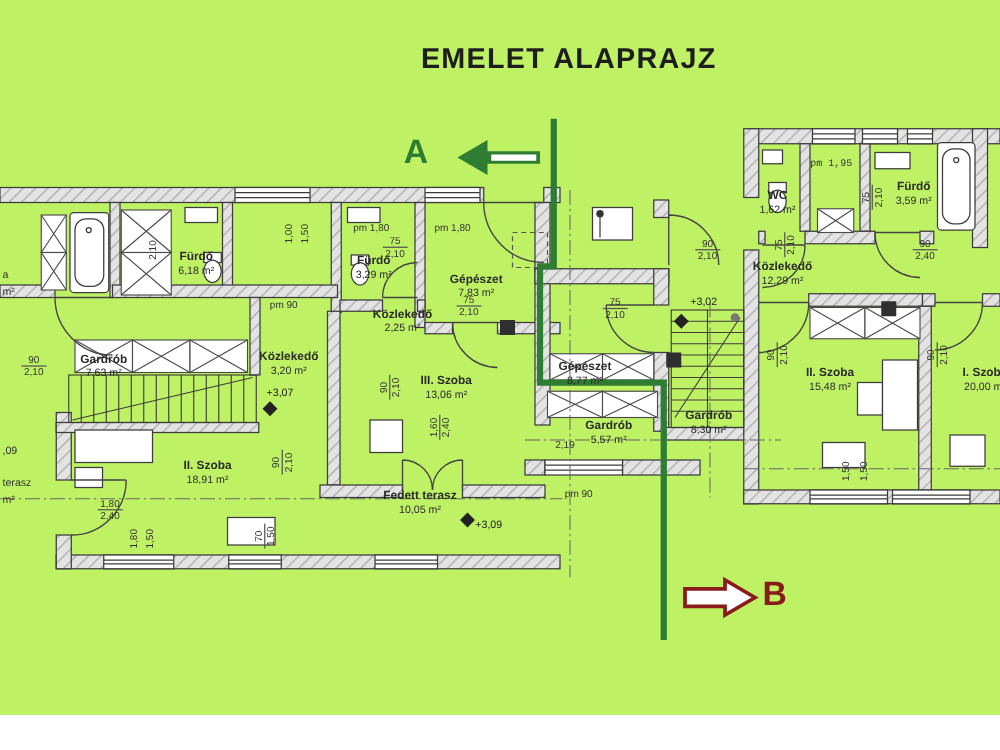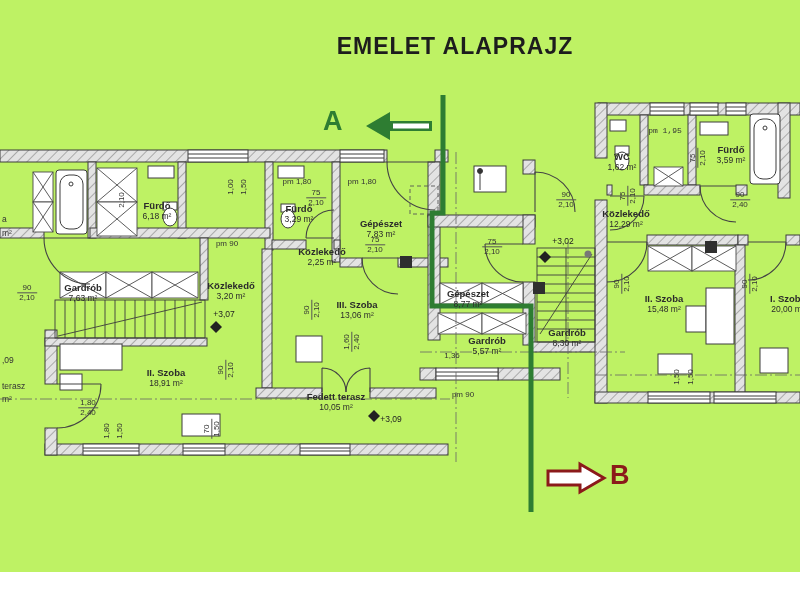--- a/index.html
+++ b/index.html
@@ -412,21 +412,21 @@
       <div class="dim rot" style="left: 244px; top: 187px;">
         <div class="dt">1,50</div>
       </div>
       <div class="dim rot" style="left: 677px; top: 377px;">
         <div class="dt">1,50</div>
       </div>
       <div class="dim rot" style="left: 691px; top: 377px;">
         <div class="dt">1,50</div>
       </div>
       <div class="dim" style="left: 452px; top: 356px;">
-        <div class="dt">1,36</div>
+        <div class="dt">2,19</div>
       </div>
       <div class="elev" style="left: 224px; top: 314px;">+3,07</div>
       <div class="elev" style="left: 563px; top: 241px;">+3,02</div>
       <div class="elev" style="left: 391px; top: 419px;">+3,09</div>
       <div class="partial" style="left: 2px; top: 214px;">a</div>
       <div class="partial" style="left: 2px; top: 228px;">m²</div>
       <div class="partial" style="left: 2px; top: 355px;">,09</div>
       <div class="partial" style="left: 2px; top: 381px;">terasz</div>
       <div class="partial" style="left: 2px; top: 394px;">m²</div>
     </div>

